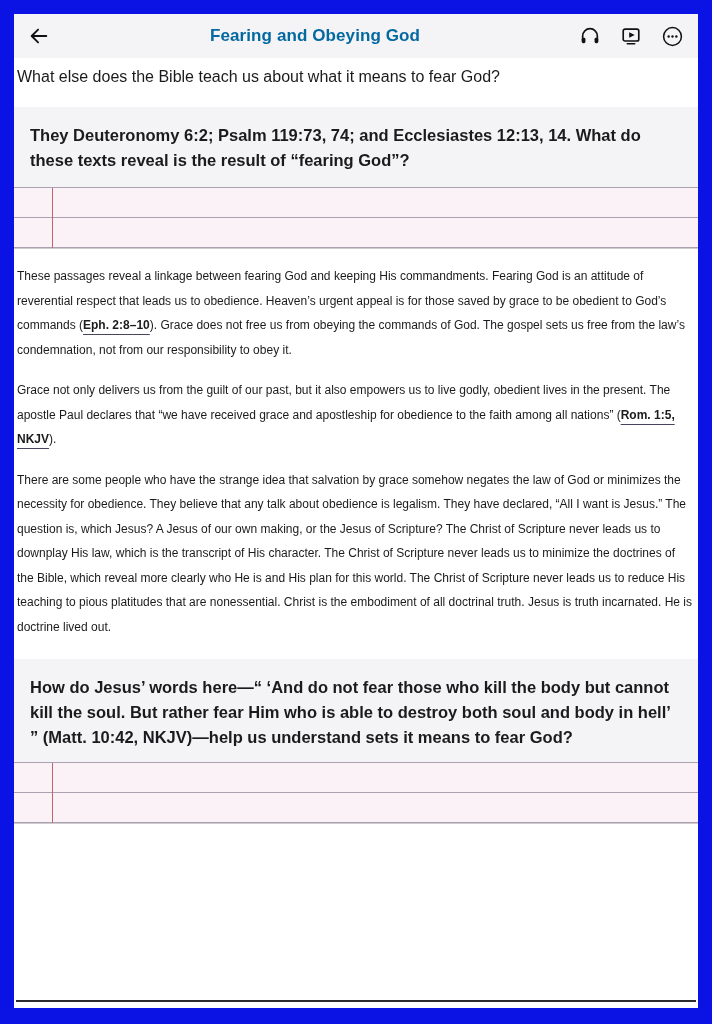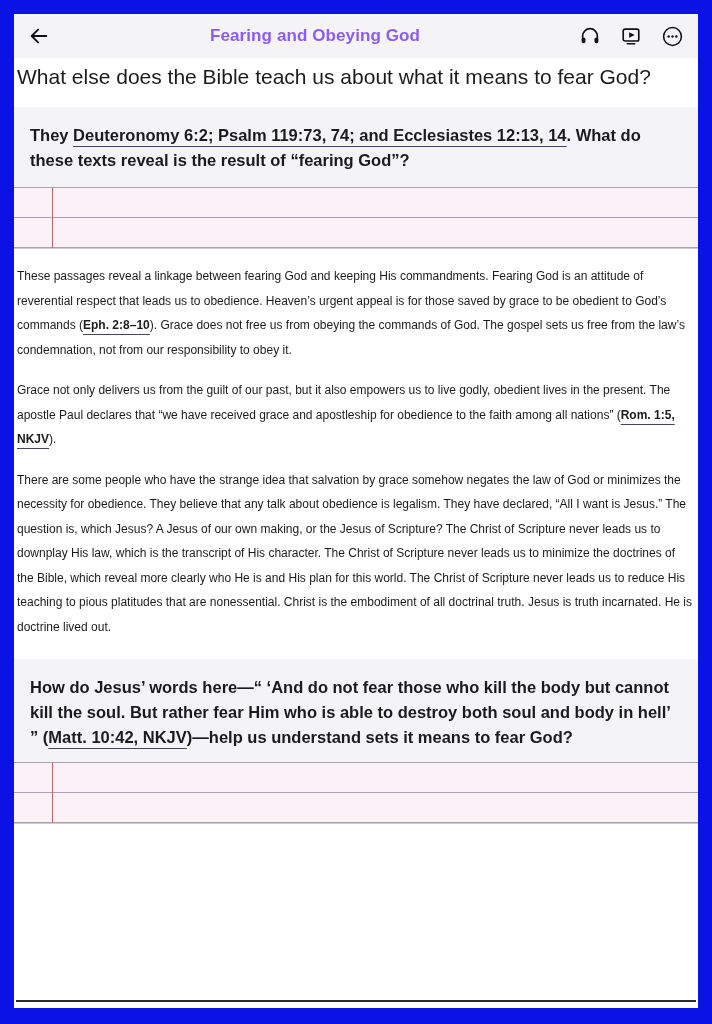--- a/index.html
+++ b/index.html
@@ -32,46 +32,45 @@
   
   .header{
     height:44px;
     background:var(--header-bg);
     display:flex;align-items:center;
     padding:0 10px 0 8px;
   }
   .back-btn{width:34px;height:34px;display:flex;align-items:center;justify-content:center;cursor:pointer;background:none;border:none;}
   .hdr-title{
     flex:1;text-align:center;
-    font-weight:bold;font-size:17px;color:#8b5cf6;
+    font-weight:bold;font-size:17px;color:#0369a1;
     letter-spacing:.1px;
   }
   .hdr-icons{display:flex;align-items:center;gap:9px;}
   .icon-btn{width:32px;height:32px;display:flex;align-items:center;justify-content:center;cursor:pointer;background:none;border:none;}
   .icon-btn svg,.back-btn svg{display:block;}
   
   .content{padding:0;}
   .intro{
     margin:7px 5px 0 3px;
-    font-size:21px;line-height:24px;
+    font-size:16px;line-height:24px;
   }
   .question{
     margin-top:18px;
     background:var(--box-bg);
     padding:16px 17px 14px 16px;
     font-weight:bold;
     font-size:16.5px;line-height:25px;
   }
   .para{
     margin:16px 5px 0 3px;
     font-size:12px;line-height:24.5px;
   }
   .q2{margin-top:20px;padding-bottom:12px;}
   .seg-ref{
-    text-decoration:underline;
     text-decoration-color:var(--underline);
     text-decoration-thickness:1px;
     text-underline-offset:5px;
   }
   .seg-refbold{
     font-weight:bold;
     text-decoration:underline;
     text-decoration-color:var(--underline);
     text-decoration-thickness:1px;
     text-underline-offset:5px;

